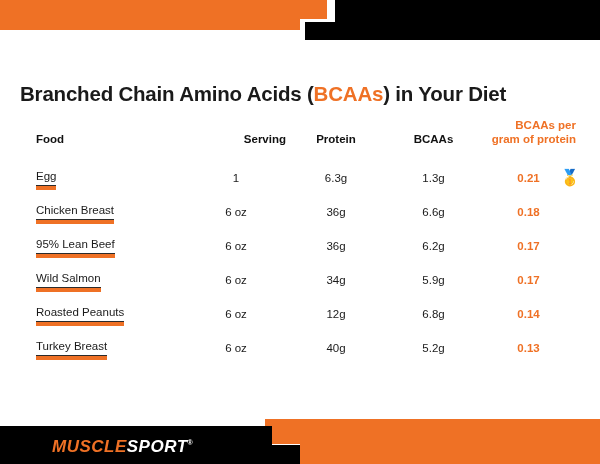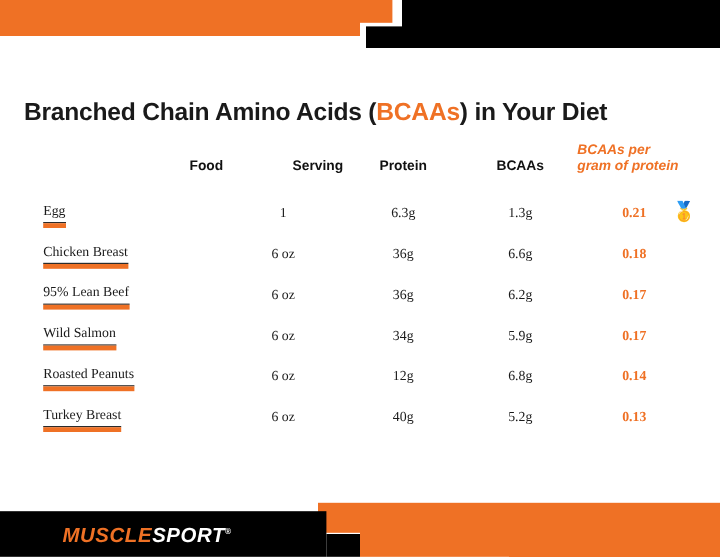--- a/index.html
+++ b/index.html
@@ -141,33 +141,32 @@
     table-layout: fixed;
   }
   .data-table th {
     font-size: 11.5px;
     font-weight: bold;
     color: #111111;
     padding: 0 0 14px 0;
     vertical-align: bottom;
     line-height: 1.25;
   }
-  .data-table th.c-food     { text-align: right;   width: 150px; }
+  .data-table th.c-food     { text-align: left;   width: 150px; }
   .data-table th.c-serving  { text-align: right; width: 100px; }
   .data-table th.c-protein  { text-align: center; width: 100px; }
   .data-table th.c-bcaas    { text-align: center; width: 95px;  }
-  .data-table th.c-ratio    { text-align: left; width: 95px; color: var(--accent); font-style: italic; }
+  .data-table th.c-ratio    { text-align: right; width: 95px; color: var(--accent); }
 
   .data-table td {
     font-size: 11.5px;
     color: #1a1a1a;
     height: 34px;
     vertical-align: middle;
     padding: 0;
-    font-family: Liberation Serif, serif;
   }
   .data-table td.v-serving,
   .data-table td.v-protein,
   .data-table td.v-bcaas { text-align: center; }
   .data-table td.v-ratio {
     text-align: center;
     color: var(--accent);
     font-weight: bold;
     position: relative;
     margin-top: 37px;

